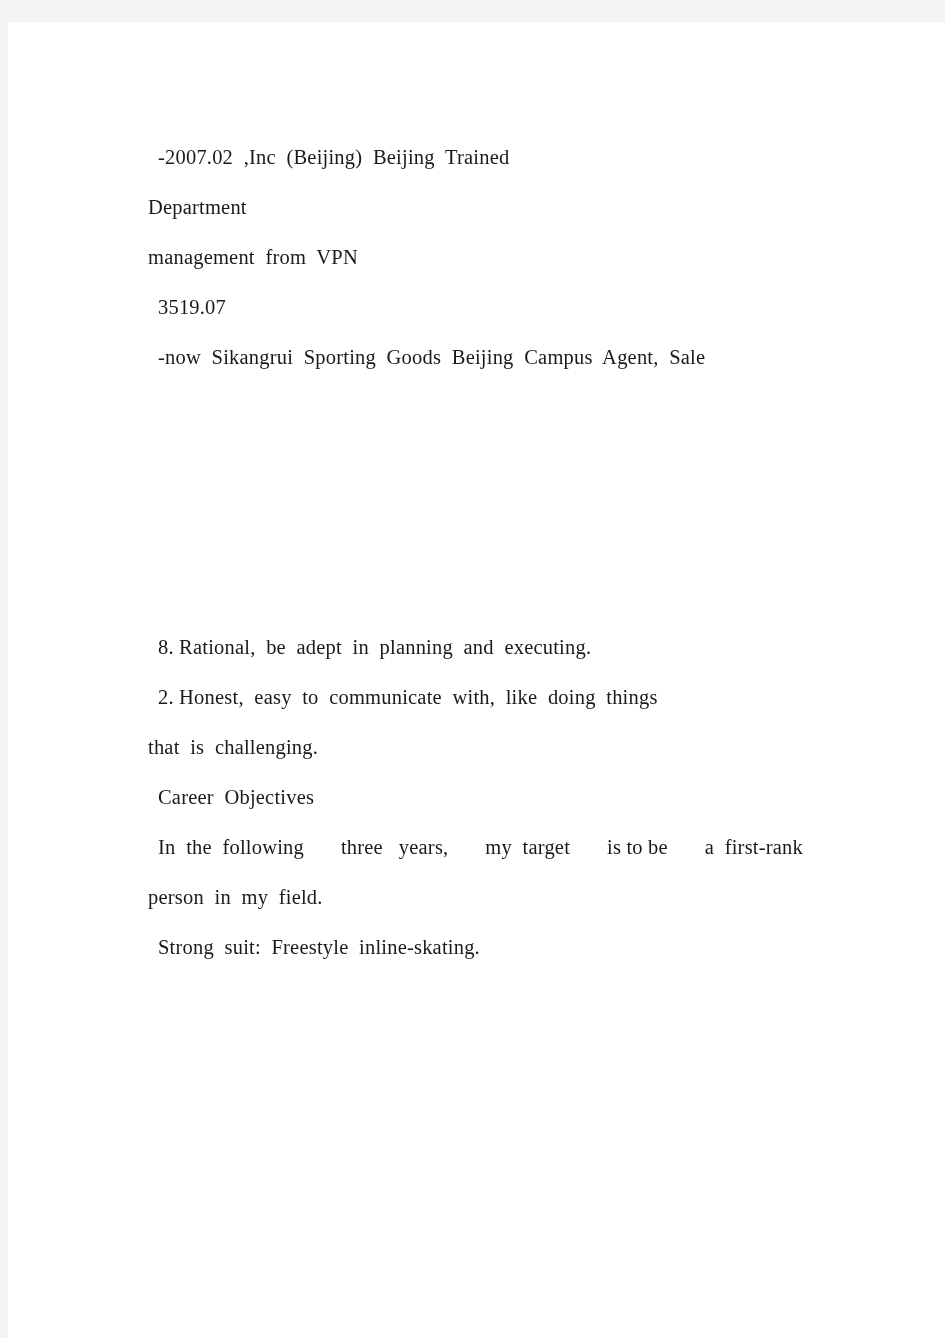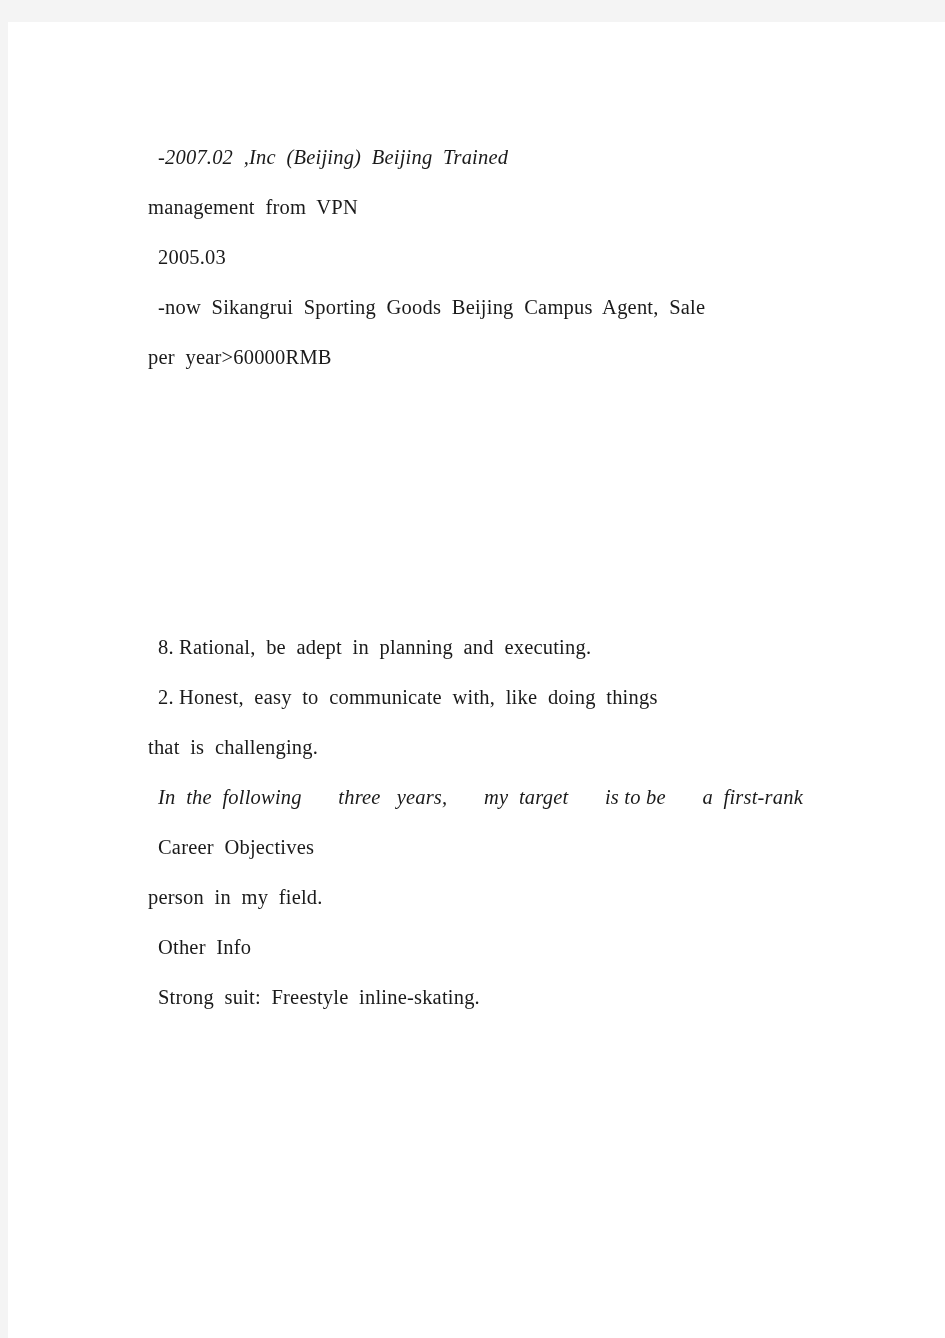--- a/index.html
+++ b/index.html
@@ -54,67 +54,65 @@
   
   .doc-line.justified {
     white-space: normal;
     display: flex;
     justify-content: space-between;
     width: 645px;
   }
 
   .doc-line.justified .seg {
     white-space: pre;
-    font-style: italic;
   }
 
   .gap-block {
     height: 240px;
   }
 </style>
 </head>
 <body>
 
 <div class="page-sheet">
   <div class="page-body">
 
     <div class="doc-line justified indent">
       <span class="seg">-2007.02  ,Inc  (Beijing)  Beijing  Trained</span>
     </div>
 
+    <div class="doc-line flush">Department</div>
 
 
 
     <div class="doc-line flush">management  from  VPN</div>
 
-    <div class="doc-line indent">2005.03</div>
+    <div class="doc-line indent">3519.07</div>
 
     <div class="doc-line indent">-now  Sikangrui  Sporting  Goods  Beijing  Campus  Agent,  Sale</div>
 
-    <div class="doc-line flush">per  year&gt;60000RMB</div>
 
     <div class="gap-block"></div>
 
     <div class="doc-line indent">8. Rational,  be  adept  in  planning  and  executing.</div>
 
     <div class="doc-line indent">2. Honest,  easy  to  communicate  with,  like  doing  things</div>
 
     <div class="doc-line flush">that  is  challenging.</div>
 
 
+    <div class="doc-line indent">Career  Objectives</div>
+
     <div class="doc-line justified indent">
       <span class="seg">In  the  following</span>
       <span class="seg">three   years,</span>
       <span class="seg">my  target</span>
       <span class="seg">is to be</span>
       <span class="seg">a  first-rank</span>
     </div>
 
-    <div class="doc-line indent">Career  Objectives</div>
-
     <div class="doc-line flush">person  in  my  field.</div>
 
-    <div class="doc-line indent">Other  Info</div>
 
     <div class="doc-line indent">Strong  suit:  Freestyle  inline-skating.</div>
 
   </div>
 </div>
 
 </body></html>

